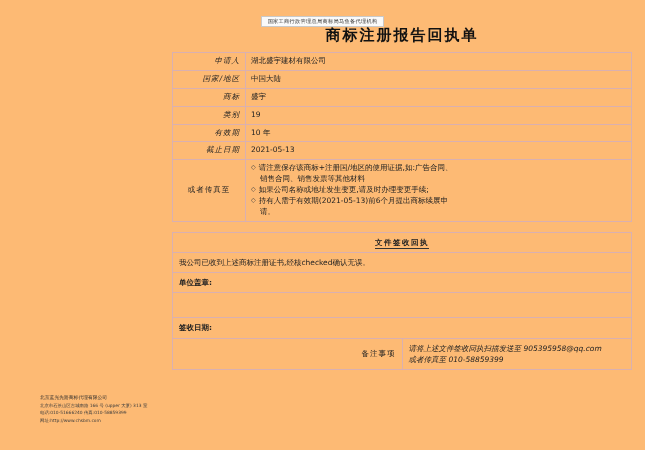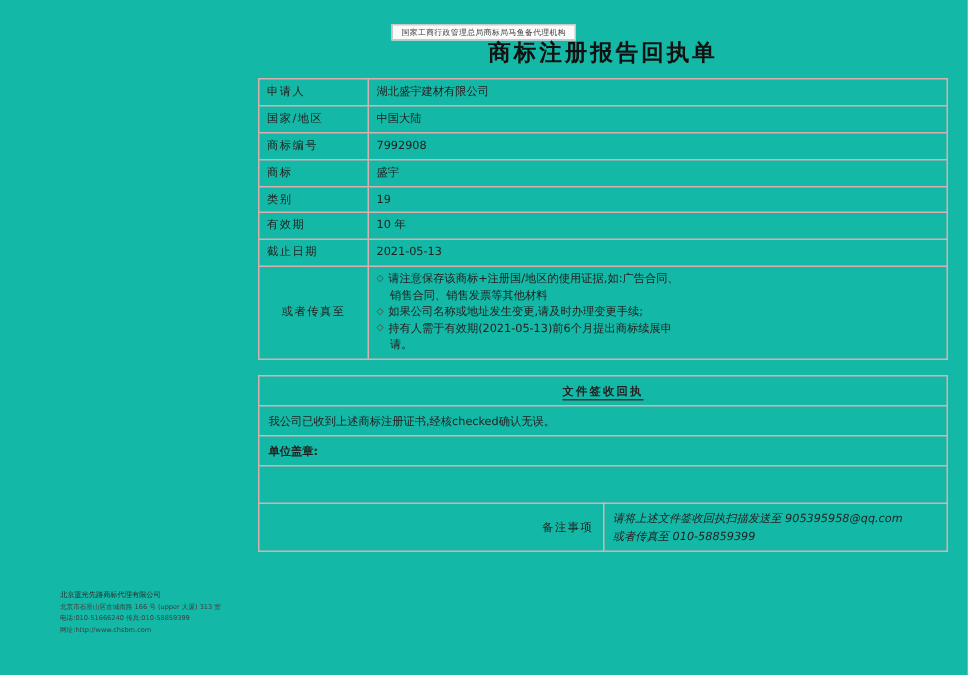--- a/index.html
+++ b/index.html
@@ -11,21 +11,21 @@
     height: 450px;
     background: #ffffff;
     font-family: "DejaVu Sans", "Liberation Sans", sans-serif;
     color: #1a1a1a;
     overflow: hidden;
   }
   .page {
     position: relative;
     width: 645px;
     height: 450px;
-    background: #14b8a6;
+    background: #fdba74;
   }
   .topbar {
     position: absolute;
     top: 8px;
     left: 0;
     width: 100%;
     text-align: center;
   }
   .topbar .agency {
     display: inline-block;
@@ -59,23 +59,24 @@
   table.main td {
     border: 1px solid #d9b0b0;
     font-size: 7.5px;
     color: #222;
     padding: 3px 5px;
     vertical-align: middle;
     line-height: 1.45;
   }
   td.label {
     width: 62px;
-    text-align: left;
+    text-align: right;
     letter-spacing: 1px;
     color: #222;
+    font-style: italic;
   }
   td.value {
     padding-left: 7px;
   }
   td.notes-label {
     text-align: center;
     letter-spacing: 1px;
     vertical-align: middle;
   }
   td.notes {
@@ -174,24 +175,20 @@
 
     <table class="main">
       <tbody>
         <tr>
           <td class="label">申请人</td>
           <td class="value">湖北盛宇建材有限公司</td>
         </tr>
         <tr>
           <td class="label">国家/地区</td>
           <td class="value">中国大陆</td>
-        </tr>
-        <tr>
-          <td class="label">商标编号</td>
-          <td class="value">7992908</td>
         </tr>
         <tr>
           <td class="label">商标</td>
           <td class="value">盛宇</td>
         </tr>
         <tr>
           <td class="label">类别</td>
           <td class="value">19</td>
         </tr>
         <tr>
@@ -224,20 +221,23 @@
           <tr>
             <td colspan="2" class="receipt-body">我公司已收到上述商标注册证书,经核checked确认无误。</td>
           </tr>
           <tr>
             <td colspan="2" class="sign-row">单位盖章:</td>
           </tr>
           <tr>
             <td colspan="2" class="blank-line"></td>
           </tr>
           <tr>
+            <td colspan="2" class="sign-row">签收日期:</td>
+          </tr>
+          <tr>
             <td class="remark-label">备注事项</td>
             <td class="remark-body">
               <div>请将上述文件签收回执扫描发送至 905395958@qq.com</div>
               <div>或者传真至 010-58859399</div>
             </td>
           </tr>
         </tbody>
       </table>
     </div>
 

